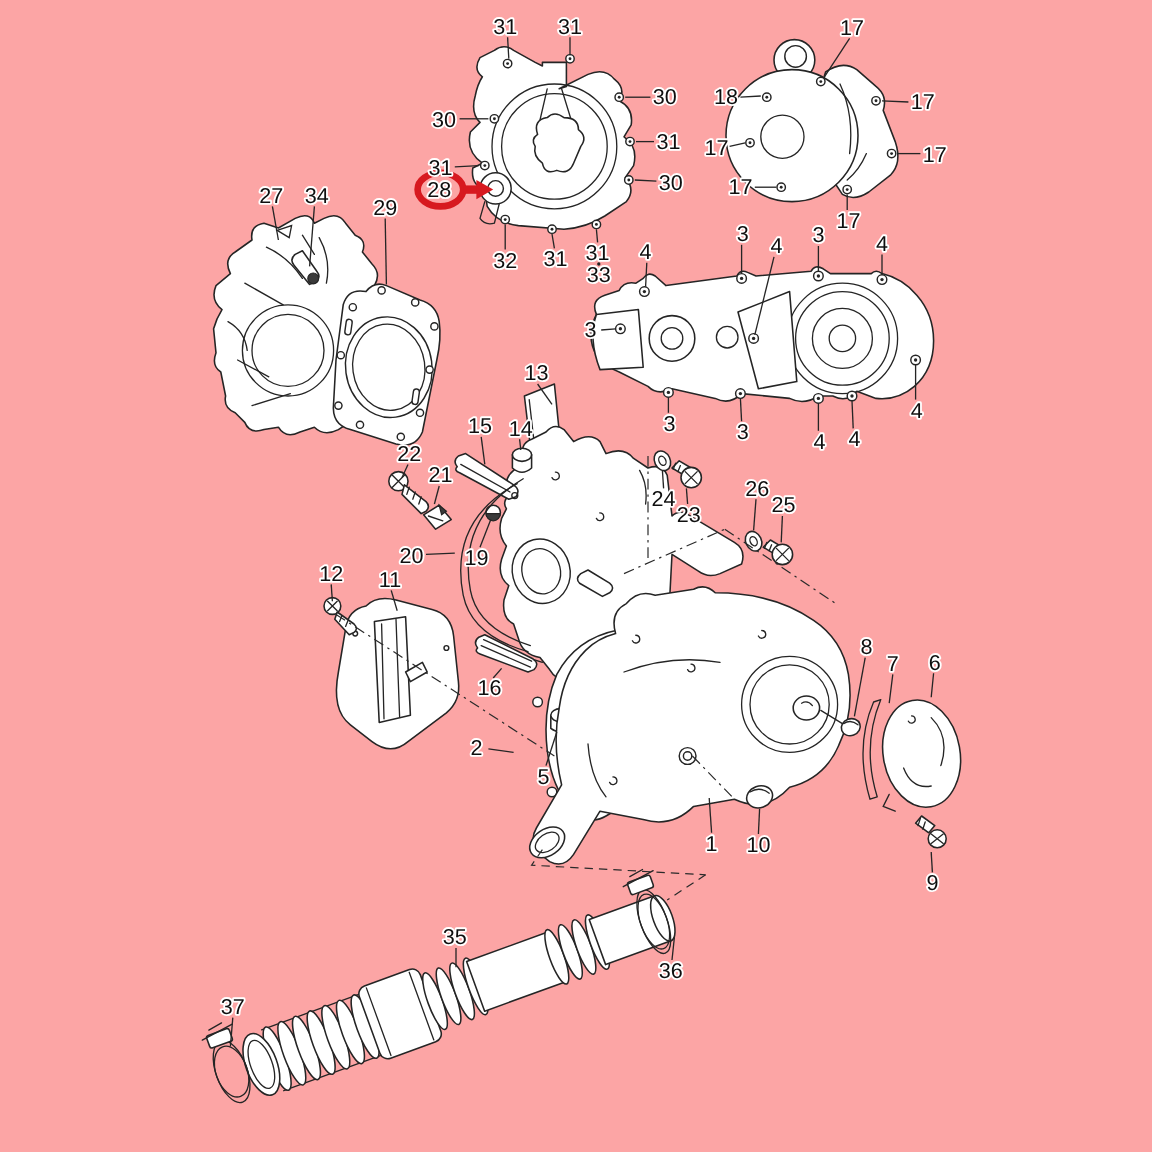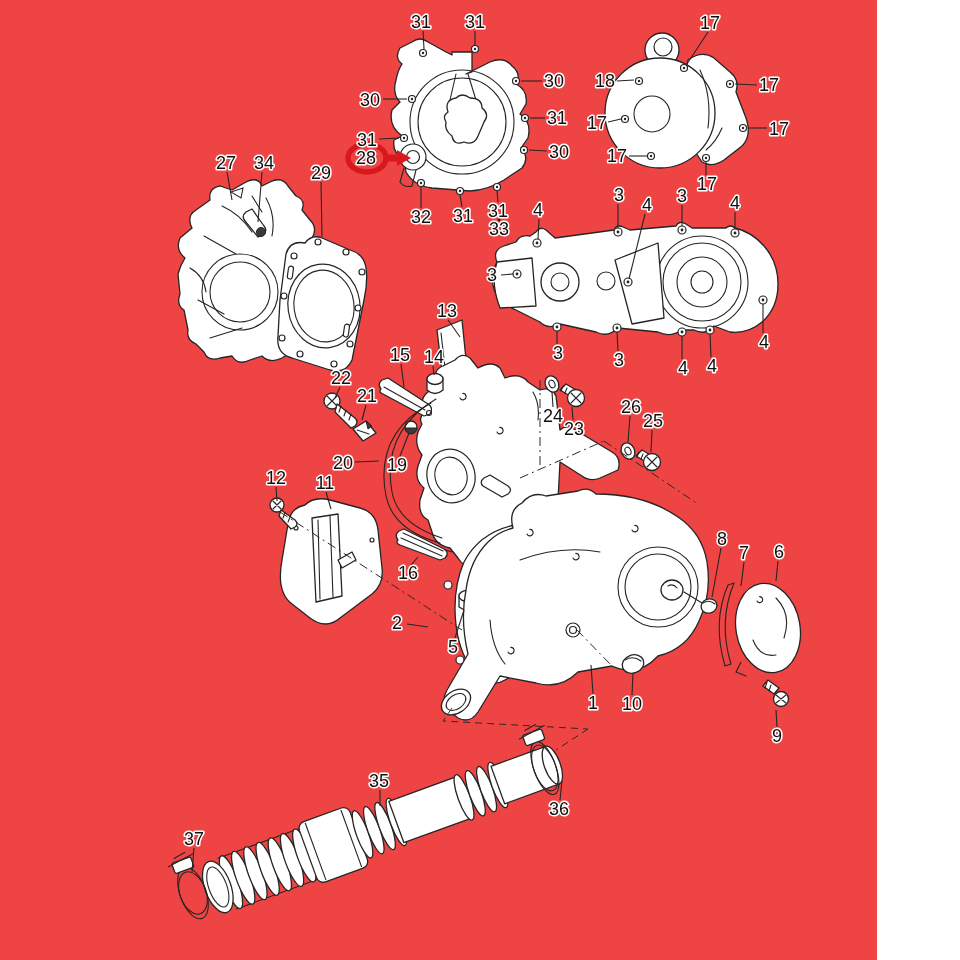--- a/index.html
+++ b/index.html
@@ -1,16 +1,16 @@
 <!DOCTYPE html>
 <html><head>
 <meta charset="utf-8">
 <style>
   html,body{margin:0;padding:0;background:#ffffff;}
-  .canvas{position:relative;width:877px;height:960px;background:#ef4444;overflow:hidden;
+  .canvas{position:relative;width:960px;height:960px;background:#fca5a5;overflow:hidden;
           font-family:"Liberation Sans", sans-serif;}
   svg{position:absolute;left:0;top:0;}
   .part{fill:#ffffff;stroke:#252525;stroke-width:1.3;stroke-linejoin:round;stroke-linecap:round;}
   .detail{fill:none;stroke:#252525;stroke-width:1.1;stroke-linecap:round;}
   .hole{fill:#ffffff;stroke:#252525;stroke-width:1.2;}
   .dot{fill:#252525;stroke:none;}
   .darkbit{fill:#3a3a3a;stroke:#252525;stroke-width:1;}
   .leader{stroke:#252525;stroke-width:1.1;fill:none;}
   .axis{stroke:#2a2a2a;stroke-width:1;fill:none;}
   .callout{font-size:18px;font-weight:400;fill:#0f0f0f;text-anchor:middle;

